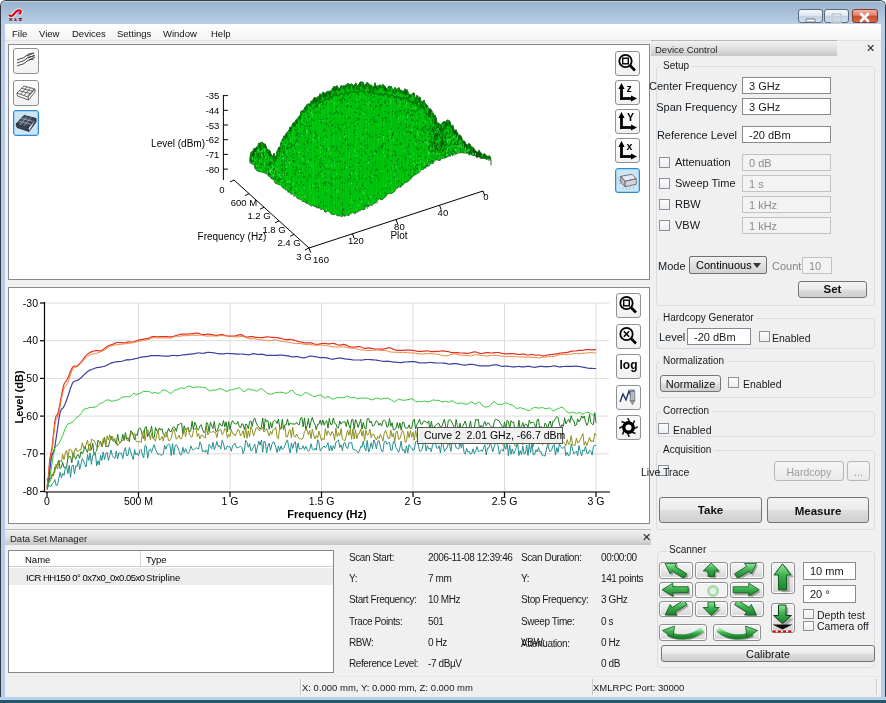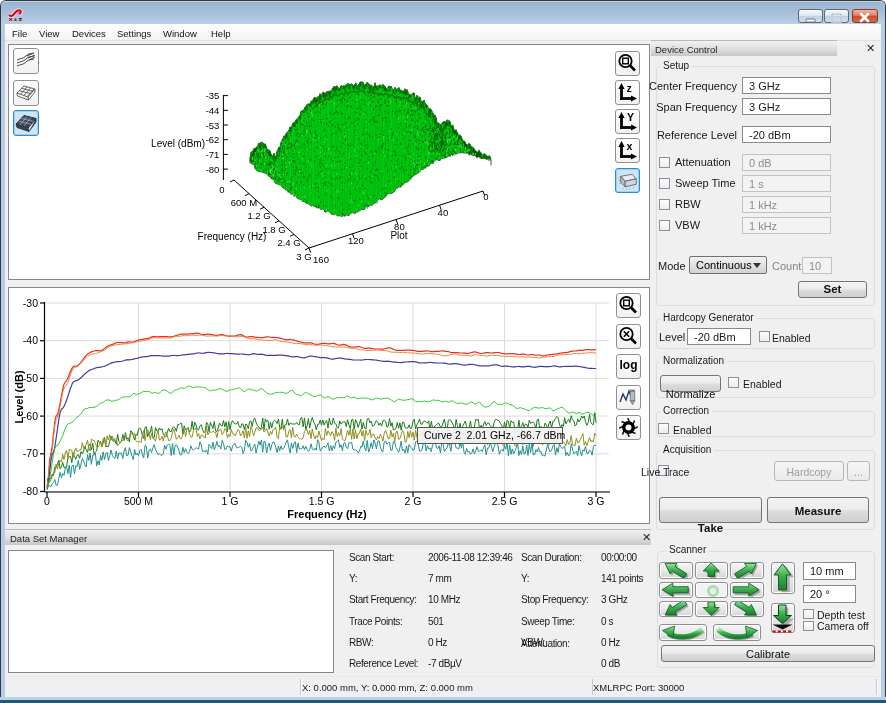--- a/index.html
+++ b/index.html
@@ -272,20 +272,29 @@
     <div class="tbtn" style="left:607px;top:127px;width:25px;height:25px"><svg width="23" height="23" viewBox="0 0 23 23">
         <path d="M20.6 9.9A9.2 9.2 0 0 1 20.7 11.7L17.8 12.9A6.4 6.4 0 0 1 16.1 15.9L19.0 16.8A9.2 9.2 0 0 1 17.9 18.1L15.0 16.9A6.4 6.4 0 0 1 11.6 17.9L13.1 20.6A9.2 9.2 0 0 1 11.3 20.7L10.1 17.8A6.4 6.4 0 0 1 7.1 16.1L6.2 19.0A9.2 9.2 0 0 1 4.9 17.9L6.1 15.0A6.4 6.4 0 0 1 5.1 11.6L2.4 13.1A9.2 9.2 0 0 1 2.3 11.3L5.2 10.1A6.4 6.4 0 0 1 6.9 7.1L4.0 6.2A9.2 9.2 0 0 1 5.1 4.9L8.0 6.1A6.4 6.4 0 0 1 11.4 5.1L9.9 2.4A9.2 9.2 0 0 1 11.7 2.3L12.9 5.2A6.4 6.4 0 0 1 15.9 6.9L16.8 4.0A9.2 9.2 0 0 1 18.1 5.1L16.9 8.0A6.4 6.4 0 0 1 17.9 11.4Z" fill="#000"></path>
         <circle cx="11.5" cy="11.5" r="3" fill="#fff"></circle>
       </svg></div>
   </div>
 <div class="hdrbar" style="left:5px;top:529px;width:651px;">
 <span style="position:absolute;left:5px;top:3px">Data Set Manager</span>
 <span class="hdrx" style="left:637px;top:1px">✕</span>
   </div>
 <div id="dsm-table">
+<div style="position:absolute;left:0;top:0;width:100%;height:16px;border-bottom:1px solid #cdcdcd">
+<span style="position:absolute;left:16px;top:3px">Name</span>
+<span style="position:absolute;left:137px;top:3px">Type</span>
+<span style="position:absolute;left:131px;top:0;width:1px;height:15px;background:#d5d5d5"></span>
+    </div>
+<div style="position:absolute;left:0;top:17px;width:100%;height:17px;background:#ededed">
+<span style="position:absolute;left:17px;top:4px;letter-spacing:-0.5px">ICR HH150 0° 0x7x0_0x0.05x0</span>
+<span style="position:absolute;left:137px;top:4px">Stripline</span>
+    </div>
 </div>
 <span class="inf" style="left:349px;top:552px">Scan Start:</span>
 <span class="inf" style="left:428px;top:552px">2006-11-08 12:39:46</span>
 <span class="inf" style="left:521px;top:552px">Scan Duration:</span>
 <span class="inf" style="left:601px;top:552px">00:00:00</span>
 <span class="inf" style="left:349px;top:573px">Y:</span>
 <span class="inf" style="left:428px;top:573px">7 mm</span>
 <span class="inf" style="left:521px;top:573px">Y:</span>
 <span class="inf" style="left:601px;top:573px">141 points</span>
 <span class="inf" style="left:349px;top:594px">Start Frequency:</span>
@@ -340,34 +349,34 @@
 <span class="dinp" style="left:802px;top:257px;width:30px;height:17px">10</span>
 <div class="btn" style="left:798px;top:281px;width:69px;height:17px;font-weight:bold;font-size:11.5px;padding-top:1px">Set</div>
 <div class="fs" style="left:656px;top:318px;width:219px;height:31px"></div>
 <div class="leg" style="left:660px;top:312px">Hardcopy Generator</div>
 <span class="lbl" style="left:659px;top:331px">Level</span>
 <span class="inp" style="left:687px;top:328px;width:64px;height:17px">-20 dBm</span>
 <span class="cb" style="left:759px;top:331px"></span>
 <span class="cbl" style="left:772px;top:332px">Enabled</span>
 <div class="fs" style="left:656px;top:361px;width:219px;height:37px"></div>
 <div class="leg" style="left:660px;top:355px">Normalization</div>
-<div class="btn" style="left:660px;top:375px;width:61px;height:17px;padding-top:12px">Normalize</div>
+<div class="btn" style="left:660px;top:375px;width:61px;height:17px;padding-top:2px">Normalize</div>
 <span class="cb" style="left:728px;top:377px"></span>
 <span class="cbl" style="left:743px;top:378px">Enabled</span>
 <div class="fs" style="left:656px;top:411px;width:219px;height:26px"></div>
 <div class="leg" style="left:660px;top:405px">Correction</div>
 <span class="cb" style="left:658px;top:423px"></span>
 <span class="cbl" style="left:673px;top:424px">Enabled</span>
 <div class="fs" style="left:656px;top:450px;width:219px;height:80px"></div>
 <div class="leg" style="left:660px;top:444px">Acquisition</div>
 <span class="cb" style="left:658px;top:465px"></span>
 <span class="cbl" style="left:641px;top:466px">Live Trace</span>
 <div class="btn dis" style="left:774px;top:461px;width:70px;height:20px;padding-top:4px;font-size:10.5px">Hardcopy</div>
 <div class="btn dis" style="left:847px;top:461px;width:23px;height:20px;padding-top:4px;font-size:10.5px">...</div>
-<div class="btn" style="left:659px;top:497px;width:103px;height:26px;font-weight:bold;font-size:11.5px;padding-top:24px">Take</div>
+<div class="btn" style="left:659px;top:497px;width:103px;height:26px;font-weight:bold;font-size:11.5px;padding-top:6px">Take</div>
 <div class="btn" style="left:767px;top:497px;width:102px;height:26px;font-weight:bold;font-size:11.5px;padding-top:7px">Measure</div>
 <div class="fs" style="left:657px;top:551px;width:218px;height:117px"></div>
 <div class="leg" style="left:666px;top:544px">Scanner</div>
 <svg width="0" height="0" style="position:absolute">
     <defs>
 <linearGradient id="ag" x1="0" y1="0" x2="0" y2="1">
         <stop offset="0" stop-color="#97e6a1"></stop>
         <stop offset="0.45" stop-color="#3db150"></stop>
         <stop offset="1" stop-color="#1e7d2f"></stop>
       </linearGradient>

